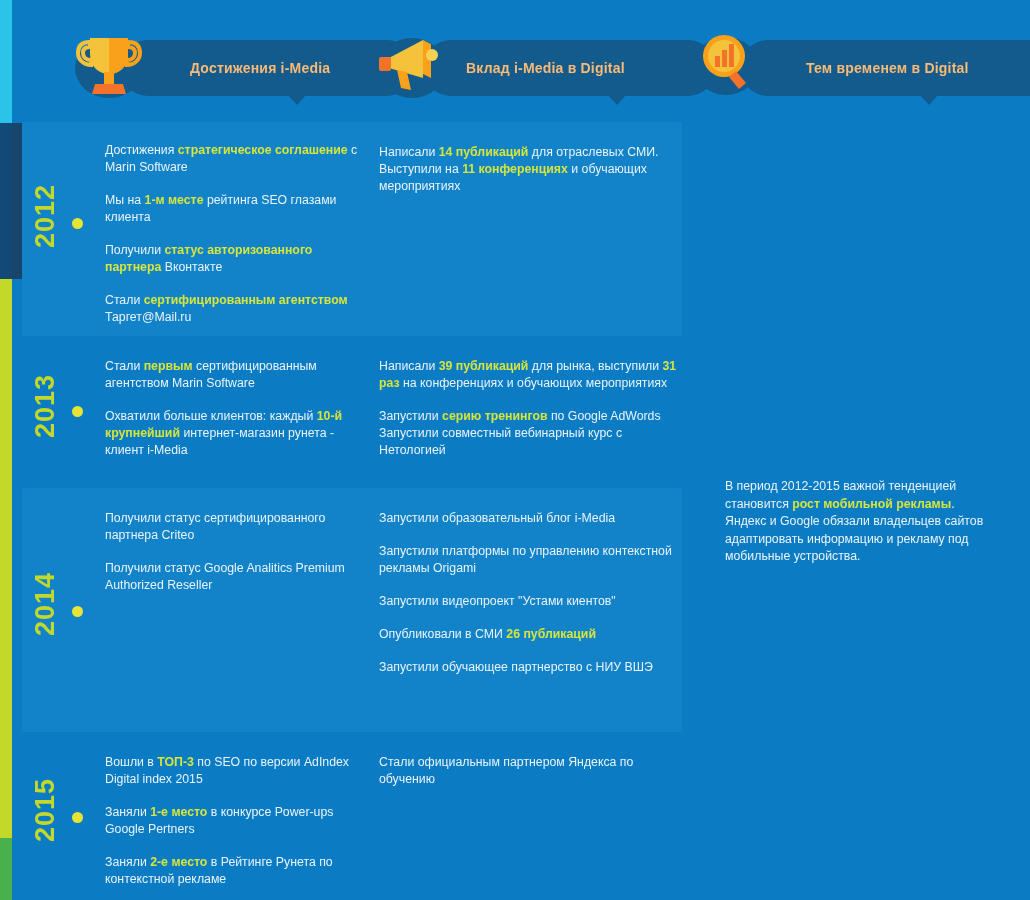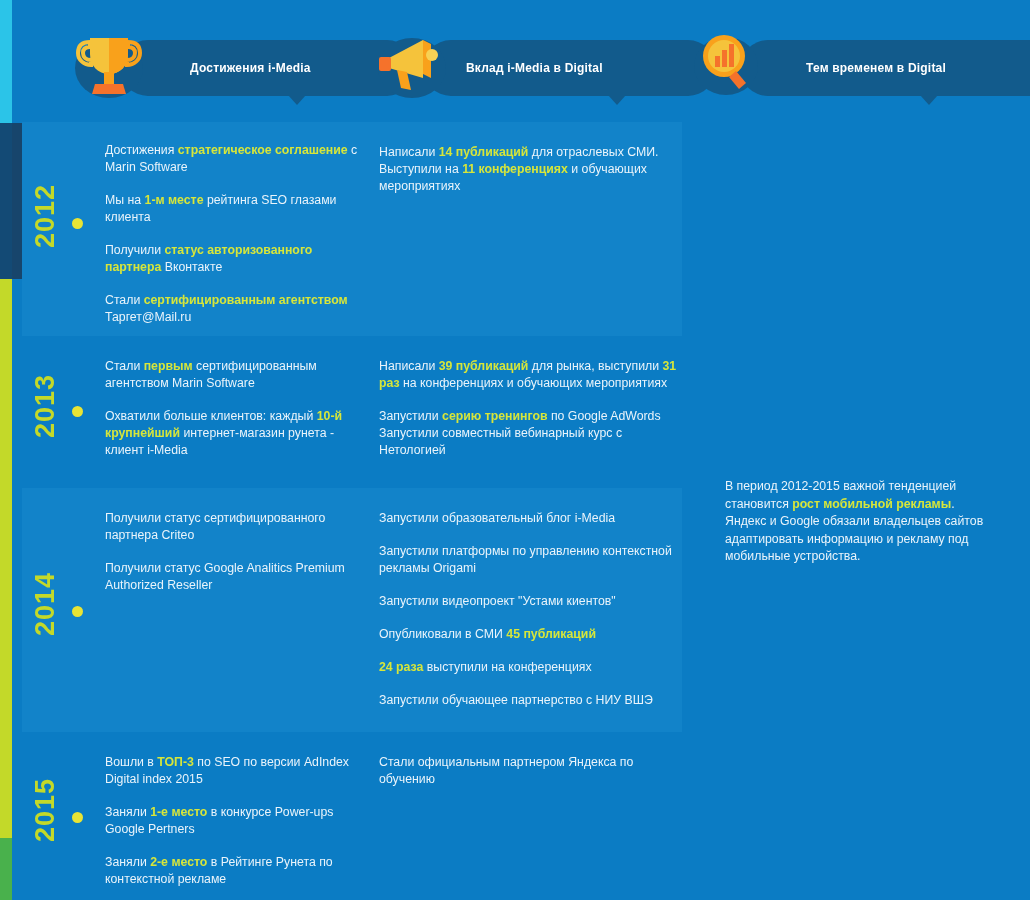--- a/index.html
+++ b/index.html
@@ -22,21 +22,21 @@
 
   
   .header{position:absolute;left:0;top:0;width:1030px;height:122px;}
   .pill-wrap{position:absolute;top:40px;height:64px;}
   .pill{
     position:absolute;left:48px;top:0;height:56px;
     background:#125b8c;border-radius:28px;
     display:flex;align-items:center;
   }
   .pill-label{
-    color:#ffffff;font-size:12px;font-weight:bold;
+    color:#fdba74;font-size:14px;font-weight:bold;
     letter-spacing:.2px;white-space:nowrap;
   }
   .pill-tail{
     position:absolute;bottom:-9px;width:0;height:0;
     border-left:9px solid transparent;border-right:9px solid transparent;
     border-top:10px solid #125b8c;
   }
   .pill-icon{position:absolute;left:0;top:-14px;width:74px;height:76px;}
 
   
@@ -173,22 +173,21 @@
     <div class="year" style="top:84px;">2014</div>
     <div class="dot" style="top:118px;"></div>
     <div class="cell col-a" style="top:22px;">
         <p><span>Получили статус сертифицированного партнера Criteo</span></p>
         <p><span>Получили статус Google Analitics Premium Authorized Reseller</span></p>
       </div>
     <div class="cell col-b" style="top:22px;line-height:17px;">
         <p><span>Запустили образовательный блог i-Media</span></p>
         <p><span>Запустили платформы по управлению контекстной рекламы Origami</span></p>
         <p><span>Запустили видеопроект "Устами киентов"</span></p>
-        <p><span>Опубликовали в СМИ </span><span class="hl">45 публикаций</span></p>
-        <p><span class="hl">24 раза</span><span> выступили на конференциях</span></p>
+        <p><span>Опубликовали в СМИ </span><span class="hl">26 публикаций</span></p>
         <p><span>Запустили обучающее партнерство с НИУ ВШЭ</span></p>
       </div>
   </div>
 
   <div class="row base" style="top:610px;height:168px;">
     <div class="year" style="top:46px;">2015</div>
     <div class="dot" style="top:80px;"></div>
     <div class="cell col-a" style="top:22px;">
         <p><span>Вошли в </span><span class="hl">ТОП-3</span><span> по SEO по версии AdIndex Digital index 2015</span></p>
         <p><span>Заняли </span><span class="hl">1-е место</span><span> в конкурсе Power-ups Google Pertners</span></p>

